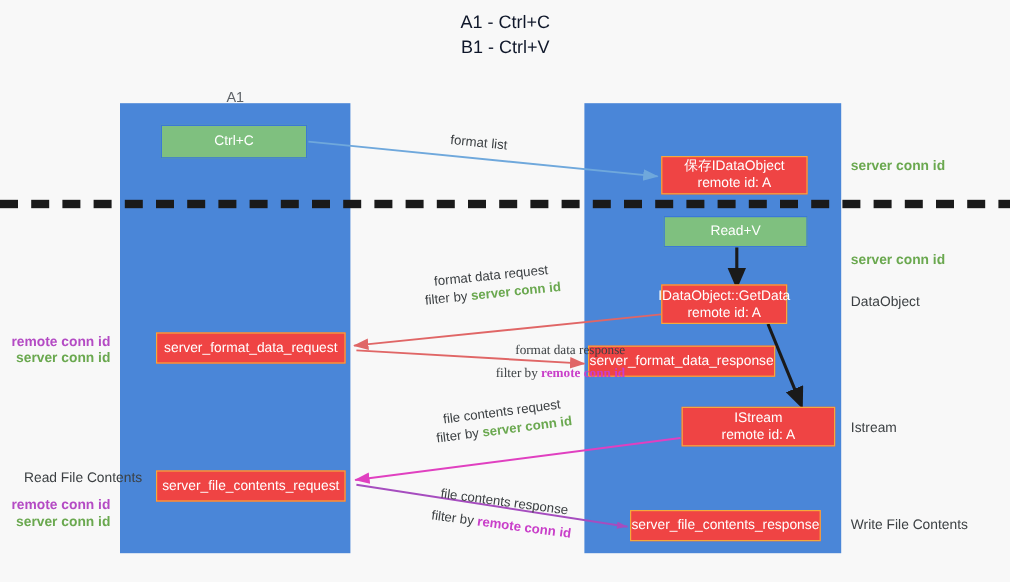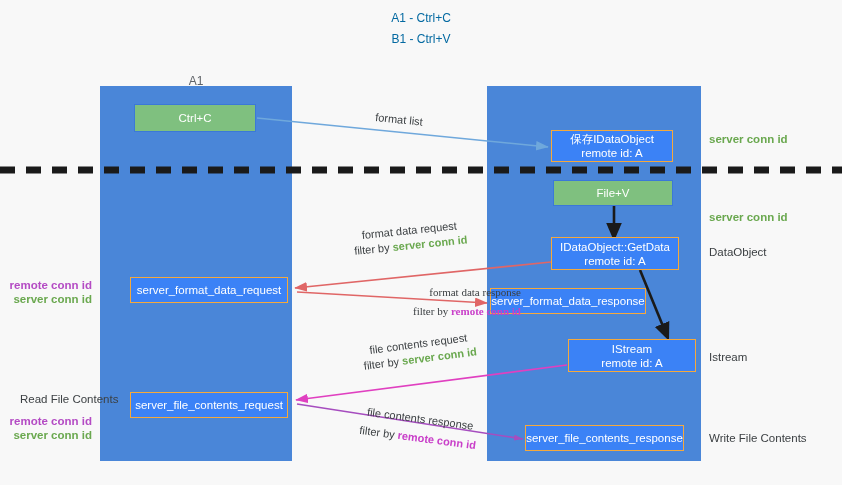--- a/index.html
+++ b/index.html
@@ -23,22 +23,22 @@
     height: 485px;
     pointer-events: none;
   }
   .abs { position: absolute; }
 
   
   #title {
     left: 0; top: 8px;
     width: 842px;
     text-align: center;
-    font-size: 12px;
-    color: #0369a1;
+    font-size: 15px;
+    color: #0f172a;
     line-height: 21px;
   }
 
   
   .col-header {
     text-align: center;
     font-size: 12px;
     color: #5f6368;
     line-height: 14px;
     margin-top: 17px;
@@ -60,21 +60,21 @@
     flex-direction: column;
     align-items: center;
     justify-content: center;
     text-align: center;
     color: #ffffff;
     font-size: 11.5px;
     line-height: 14px;
     border: 1px solid #3b78d8;
   }
   .node.green { background: #7fc07f; }
-  .node.orange { background: #3b82f6; border-color: #f5a93c; }
+  .node.orange { background: #ef4444; border-color: #f5a93c; }
   .node .sub { font-size: 11.5px; line-height: 14px; }
 
   
   .ann {
     font-size: 11.5px;
     line-height: 15px;
     color: #3c4043;
     white-space: nowrap;
   }
   .ann.green { color: #6aa84f; font-weight: bold; }
@@ -159,24 +159,24 @@
   <div class="abs node green" style="left:134px; top:104px; width:122px; height:28px;">
     <span>Ctrl+C</span>
   </div>
 
   <div class="abs node orange" style="left:551px; top:130px; width:122px; height:32px;">
     <span>保存IDataObject</span>
     <span class="sub">remote id: A</span>
   </div>
 
   <div class="abs node green" style="left:553px; top:180px; width:120px; height:26px;">
-    <span>File+V</span>
-  </div>
-
-  <div class="abs node orange" style="left:551px; top:237px; width:128px; height:33px;">
+    <span>Read+V</span>
+  </div>
+
+  <div class="abs node orange" style="left:551px; top:237px; width:105px; height:33px;">
     <span>IDataObject::GetData</span>
     <span class="sub">remote id: A</span>
   </div>
 
   <div class="abs node orange" style="left:130px; top:277px; width:158px; height:26px;">
     <span>server_format_data_request</span>
   </div>
 
   <div class="abs node orange" style="left:490px; top:288px; width:156px; height:26px;">
     <span>server_format_data_response</span>

